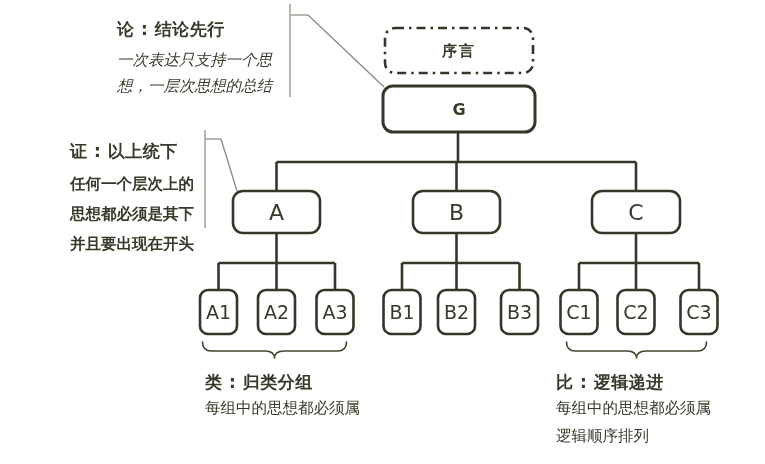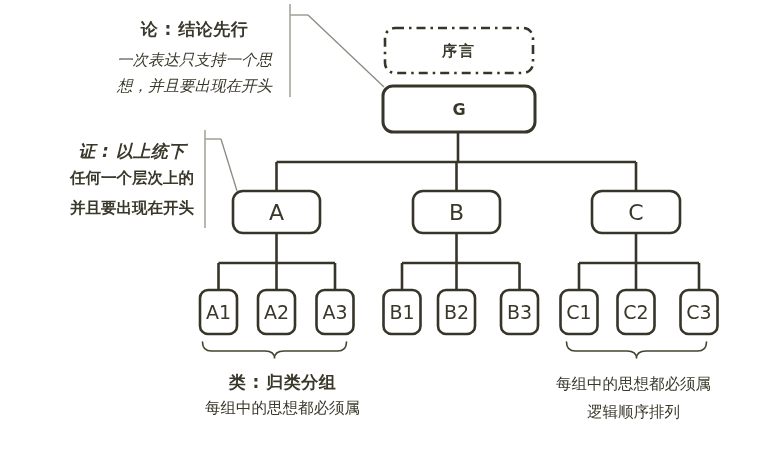--- a/index.html
+++ b/index.html
@@ -1,27 +1,27 @@
 <!DOCTYPE html>
 <html><head>
 <meta charset="utf-8">
 <style>
   html,body{margin:0;padding:0;background:#ffffff;}
   .stage{
     position:relative;width:765px;height:464px;background:#ffffff;overflow:hidden;
     font-family:"DejaVu Sans",sans-serif;color:#3a382b;
   }
   .diagram-svg{position:absolute;left:0;top:0;}
-  .ann{position:absolute;text-align:center;}
+  .ann{position:absolute;}
   .ann-title{font-size:17px;font-weight:700;line-height:24px;letter-spacing:0.5px;white-space:nowrap;}
   .ann-line{font-size:15.5px;white-space:nowrap;}
   .ann.conclusion .ann-line{line-height:26px;font-style:italic;}
   .ann.conclusion .ann-title{margin-bottom:6px;}
   .ann.support .ann-line{line-height:30px;font-weight:bold;}
-  .ann.support .ann-title{margin-bottom:0;font-style:italic;}
+  .ann.support .ann-title{margin-bottom:6px;}
   .ann.grouping .ann-line,.ann.order .ann-line{line-height:28px;}
   .ann.grouping .ann-title,.ann.order .ann-title{margin-bottom:0;}
   .node-label{
     font-family:"DejaVu Sans",sans-serif;fill:#3a382b;text-anchor:middle;
   }
   .node-label.small{font-size:19px;}
   .node-label.mid{font-size:22px;}
   .node-label.root{font-size:16px;font-weight:700;}
   .node-label.preface{font-size:15px;font-weight:700;letter-spacing:2px;}
 </style>
@@ -127,32 +127,34 @@
       <text class="node-label small" x="699" y="319">C3</text>
     </g>
 
     <path fill="none" stroke="#45432f" stroke-width="1.6" stroke-linecap="round" d="M202.5,342 Q202.5,351 211.5,351 L265,351 Q274.5,351 274.5,358.5 Q274.5,351 284,351 L337.5,351 Q346.5,351 346.5,342"></path>
     <path fill="none" stroke="#45432f" stroke-width="1.6" stroke-linecap="round" d="M566.5,342 Q566.5,351 575.5,351 L627,351 Q636.5,351 636.5,358.5 Q636.5,351 646,351 L697.5,351 Q706.5,351 706.5,342"></path>
   </svg>
 
   <div class="ann conclusion" style="left:117px;top:17px;">
     <div class="ann-title">论 : 结论先行</div>
     <div class="ann-line">一次表达只支持一个思</div>
-    <div class="ann-line">想，并且要出现在开头</div>
+    <div class="ann-line">想，一层次思想的总结</div>
   </div>
 
   <div class="ann support" style="left:70px;top:139px;">
     <div class="ann-title">证 : 以上统下</div>
     <div class="ann-line">任何一个层次上的</div>
+    <div class="ann-line">思想都必须是其下</div>
     <div class="ann-line">并且要出现在开头</div>
   </div>
 
   <div class="ann grouping" style="left:205px;top:370px;">
     <div class="ann-title">类 : 归类分组</div>
     <div class="ann-line">每组中的思想都必须属</div>
   </div>
 
   <div class="ann order" style="left:556px;top:370px;">
+    <div class="ann-title">比 : 逻辑递进</div>
     <div class="ann-line">每组中的思想都必须属</div>
     <div class="ann-line">逻辑顺序排列</div>
   </div>
 
 </div>
 
 </body></html>

